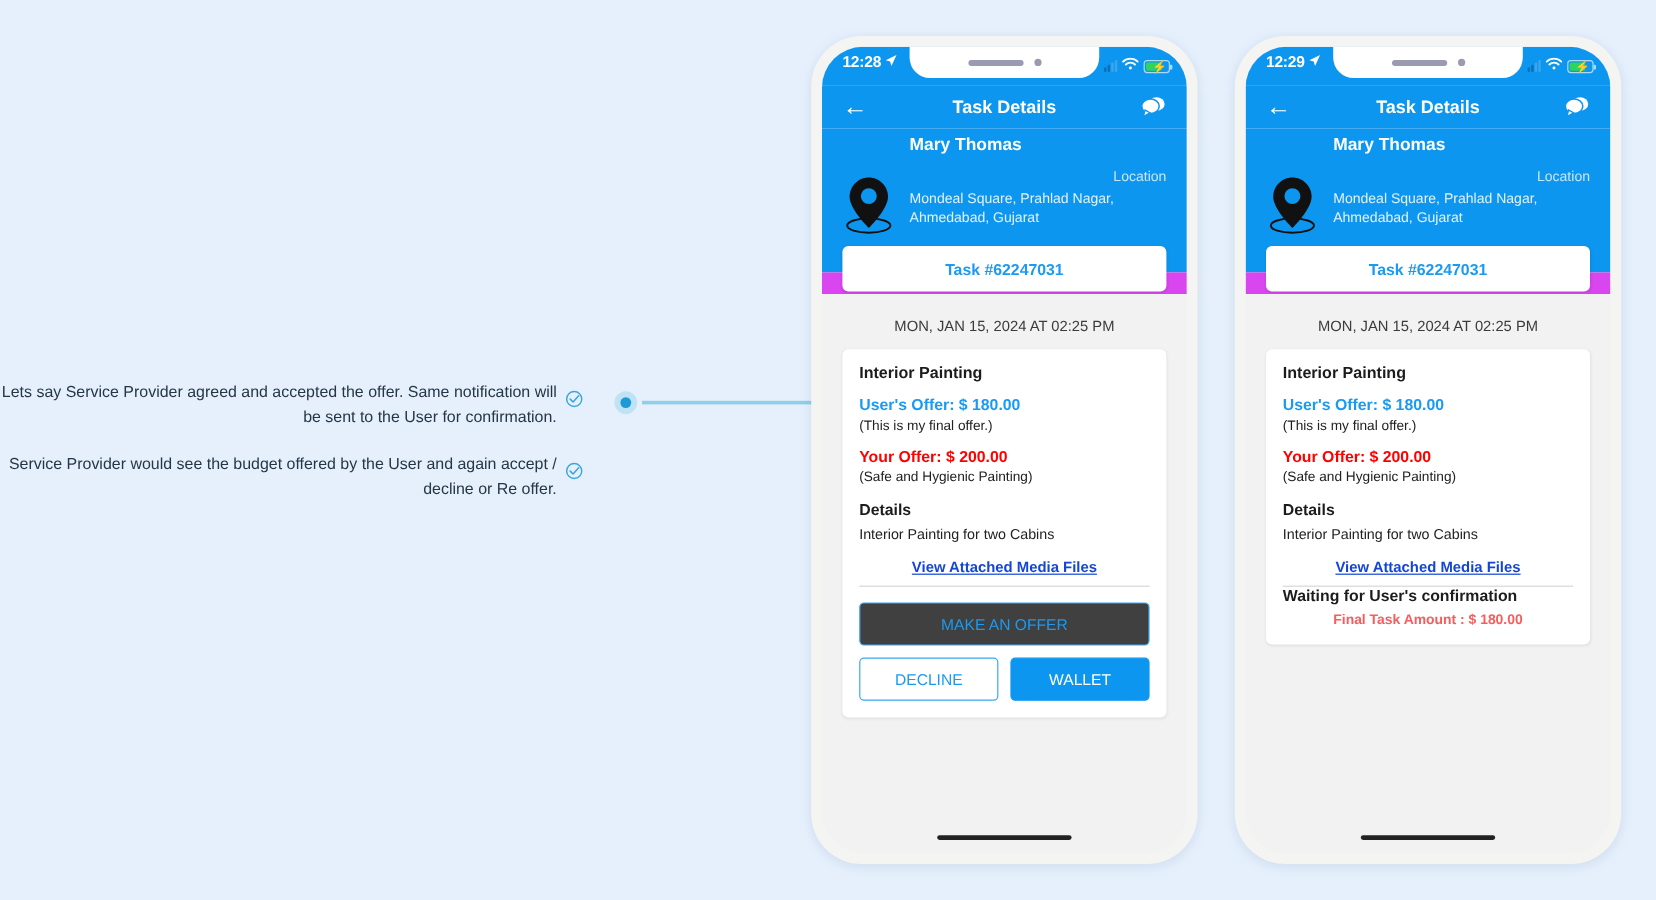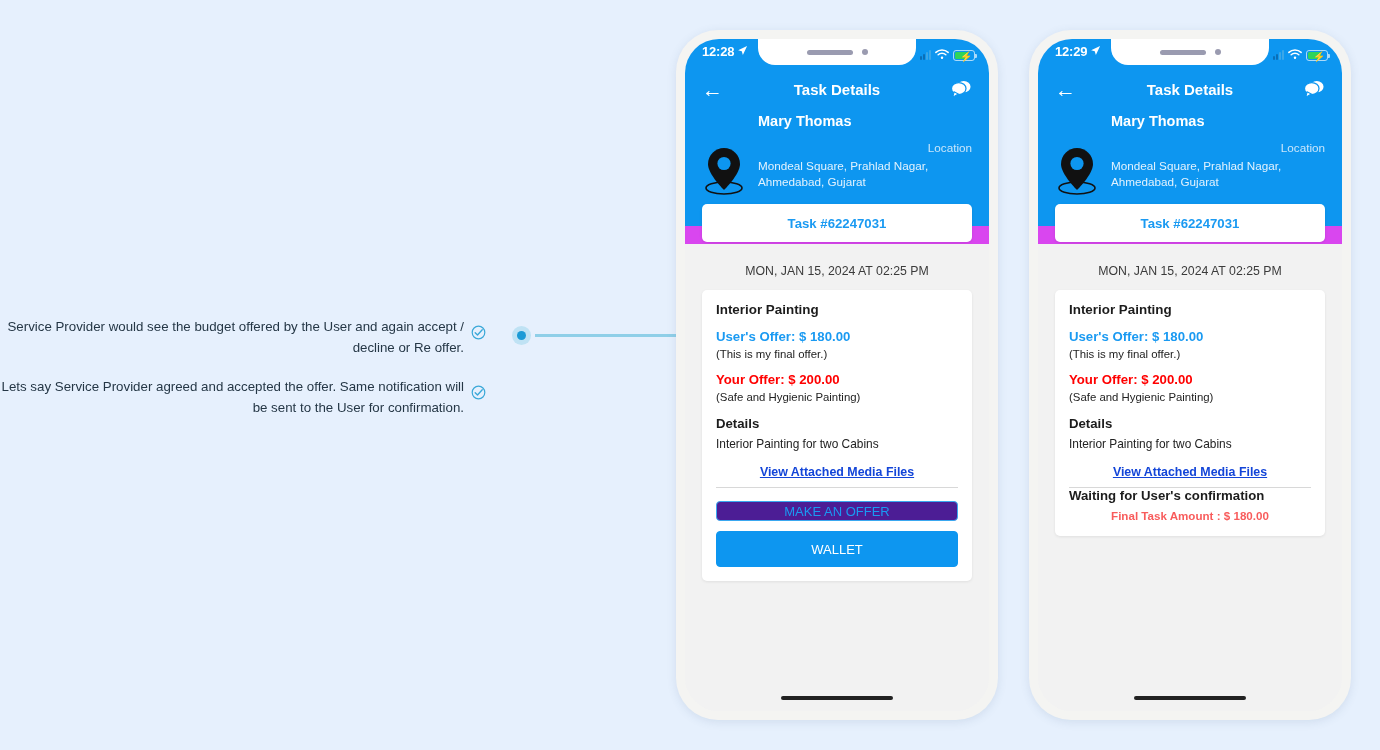--- a/index.html
+++ b/index.html
@@ -204,24 +204,24 @@
   .media-link {
     display: block; text-align: center;
     color: #1345d8; font-size: 12.4px; font-weight: bold;
     text-decoration: underline;
     margin-top: 14px; margin-bottom: 8px;
   }
   .hr { border-top: 1px solid #d8d8d8; margin: 6px 0 0 0; }
 
   .btn-outline {
     display: block; width: 100%;
-    height: 20px;
+    height: 36px;
     border: 1px solid #3aa8f0;
     border-radius: 4px;
-    background: #4c1d95;
+    background: #404040;
     color: #1a9af2;
     font-size: 13px;
     font-family: "Liberation Sans", sans-serif;
     margin-top: 13px;
     cursor: pointer;
   }
   .btn-row { display: flex; gap: 10px; margin-top: 10px; }
   .btn-row button { flex: 1; height: 36px; border-radius: 4px; font-size: 13px;
                     font-family: "Liberation Sans", sans-serif; cursor: pointer; }
   .btn-decline { border: 1px solid #3aa8f0; background: #fff; color: #1a9af2; }
@@ -250,32 +250,32 @@
     background: #222;
     z-index: 5;
   }
 </style>
 </head>
 <body>
 
 <div class="stage">
 
   <div class="annotations">
-    <div class="anno-block b1">
-      <div class="anno-text">Service Provider would see the budget offered by the User and again accept / decline or Re offer.</div>
-      <span class="check-icon">
+    <div class="anno-block b2">
+      <div class="anno-text">Lets say Service Provider agreed and accepted the offer. Same notification will be sent to the User for confirmation.</div>
+      <span class="check-icon" style="top:9px">
         <svg viewBox="0 0 20 20" width="15" height="15">
           <circle cx="10" cy="10" r="8.4" fill="none" stroke="#3aa8d8" stroke-width="1.6"></circle>
           <path d="M5.6 10.2 L8.7 13.3 L15 6.4" fill="none" stroke="#3aa8d8" stroke-width="1.8" stroke-linecap="round" stroke-linejoin="round"></path>
         </svg>
       </span>
     </div>
-    <div class="anno-block b2">
-      <div class="anno-text">Lets say Service Provider agreed and accepted the offer. Same notification will be sent to the User for confirmation.</div>
-      <span class="check-icon" style="top:9px">
+    <div class="anno-block b1">
+      <div class="anno-text">Service Provider would see the budget offered by the User and again accept / decline or Re offer.</div>
+      <span class="check-icon">
         <svg viewBox="0 0 20 20" width="15" height="15">
           <circle cx="10" cy="10" r="8.4" fill="none" stroke="#3aa8d8" stroke-width="1.6"></circle>
           <path d="M5.6 10.2 L8.7 13.3 L15 6.4" fill="none" stroke="#3aa8d8" stroke-width="1.8" stroke-linecap="round" stroke-linejoin="round"></path>
         </svg>
       </span>
     </div>
   </div>
 
   <div class="anchor-dot">
       <i></i>
@@ -361,20 +361,21 @@
           <div class="offer-blue">User's Offer: $ 180.00</div>
           <div class="offer-note">(This is my final offer.)</div>
           <div class="offer-red">Your Offer: $ 200.00</div>
           <div class="offer-note">(Safe and Hygienic Painting)</div>
           <div class="details-h">Details</div>
           <div class="details-b">Interior Painting for two Cabins</div>
           <a class="media-link" href="#">View Attached Media Files</a>
           <div class="hr"></div>
           <button class="btn-outline">MAKE AN OFFER</button>
           <div class="btn-row">
+            <button class="btn-decline">DECLINE</button>
             <button class="btn-accept">WALLET</button>
           </div>
         </div>
 
         <div class="home-ind"></div>
       </div>
 
     </div>
   </div>
 

